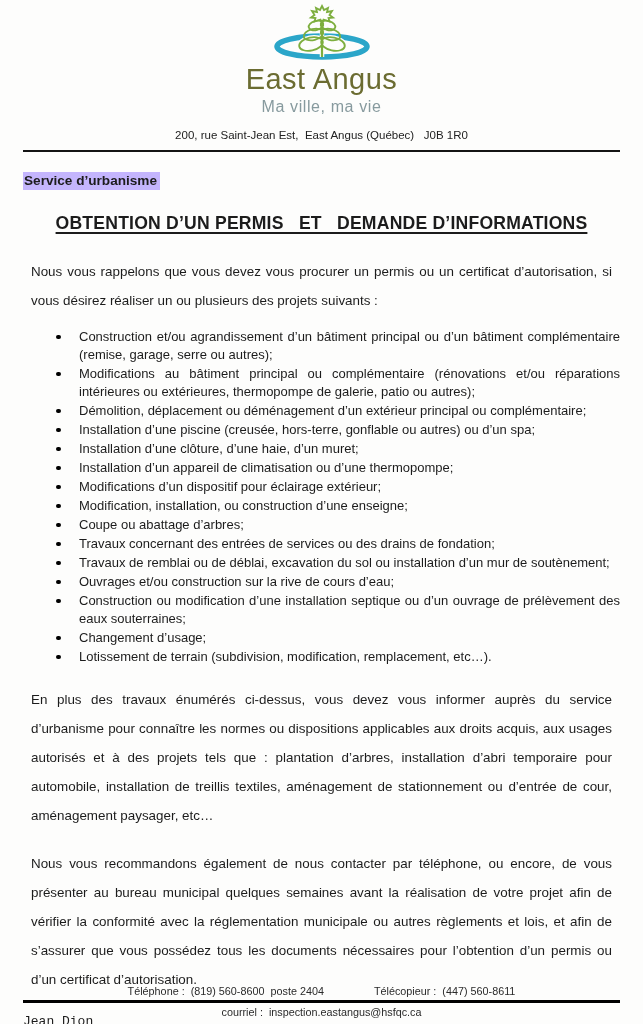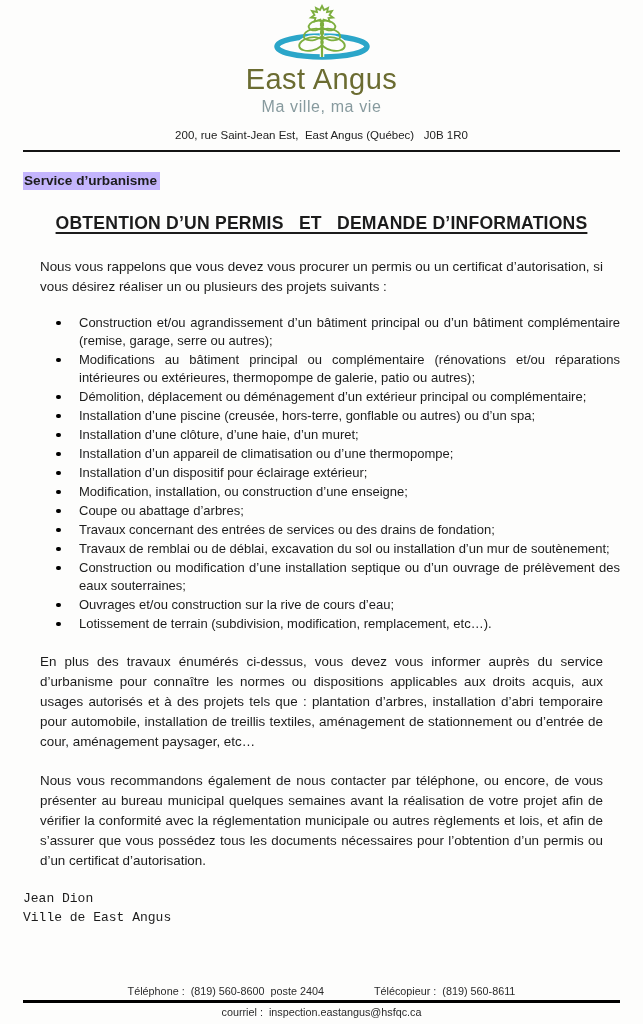--- a/index.html
+++ b/index.html
@@ -54,23 +54,23 @@
     font-weight: bold;
     text-decoration: underline;
     text-decoration-thickness: 2px;
     text-underline-offset: 3px;
     white-space: pre-wrap;
     letter-spacing: 0.2px;
   }
 
   .body-text {
     font-size: 13.4px;
-    line-height: 20px;
+    line-height: 29px;
     text-align: justify;
-    margin: 17px;
+    margin: 8px;
   }
   .intro { margin-top: 23px; }
 
   .bullets {
     margin: 13px 0 0 0;
     padding: 0 0 0 33px;
     list-style: none;
   }
   .bullets li {
     position: relative;
@@ -163,44 +163,45 @@
 
       <p class="body-text intro">Nous vous rappelons que vous devez vous procurer un permis ou un certificat d’autorisation, si vous désirez réaliser un ou plusieurs des projets suivants :</p>
 
       <ul class="bullets">
           <li>Construction et/ou agrandissement d’un bâtiment principal ou d’un bâtiment complémentaire (remise, garage, serre ou autres);</li>
           <li>Modifications au bâtiment principal ou complémentaire (rénovations et/ou réparations intérieures ou extérieures, thermopompe de galerie, patio ou autres);</li>
           <li>Démolition, déplacement ou déménagement d’un extérieur principal ou complémentaire;</li>
           <li>Installation d’une piscine (creusée, hors-terre, gonflable ou autres) ou d’un spa;</li>
           <li>Installation d’une clôture, d’une haie, d’un muret;</li>
           <li>Installation d’un appareil de climatisation ou d’une thermopompe;</li>
-          <li>Installation d’un dispositif pour éclairage extérieur;</li>
+          <li>Modifications d’un dispositif pour éclairage extérieur;</li>
           <li>Modification, installation, ou construction d’une enseigne;</li>
           <li>Coupe ou abattage d’arbres;</li>
           <li>Travaux concernant des entrées de services ou des drains de fondation;</li>
           <li>Travaux de remblai ou de déblai, excavation du sol ou installation d’un mur de soutènement;</li>
+          <li>Ouvrages et/ou construction sur la rive de cours d’eau;</li>
           <li>Construction ou modification d’une installation septique ou d’un ouvrage de prélèvement des eaux souterraines;</li>
-          <li>Ouvrages et/ou construction sur la rive de cours d’eau;</li>
+          <li>Changement d’usage;</li>
           <li>Lotissement de terrain (subdivision, modification, remplacement, etc…).</li>
         </ul>
 
       <p class="body-text para-2">En plus des travaux énumérés ci-dessus, vous devez vous informer auprès du service d’urbanisme pour connaître les normes ou dispositions applicables aux droits acquis, aux usages autorisés et à des projets tels que : plantation d’arbres, installation d’abri temporaire pour automobile, installation de treillis textiles, aménagement de stationnement ou d’entrée de cour, aménagement paysager, etc…</p>
 
       <p class="body-text para-3">Nous vous recommandons également de nous contacter par téléphone, ou encore, de vous présenter au bureau municipal quelques semaines avant la réalisation de votre projet afin de vérifier la conformité avec la réglementation municipale ou autres règlements et lois, et afin de s’assurer que vous possédez tous les documents nécessaires pour l’obtention d’un permis ou d’un certificat d’autorisation.</p>
 
       <div class="signature">
         <div>Jean Dion</div>
         <div>Ville de East Angus</div>
       </div>
     </main>
 
   </div>
 
   <footer class="page-footer">
     <div class="contact-line">
-      <span class="label-gap">Téléphone :</span><span>(819) 560-8600  poste 2404</span><span class="fax-group label-gap">Télécopieur :</span><span>(819) 560-8611</span>
+      <span class="label-gap">Téléphone :</span><span>(819) 560-8600  poste 2404</span><span class="fax-group label-gap">Télécopieur :</span><span>(447) 560-8611</span>
     </div>
     <hr class="footer-rule">
     <div class="email-line">
       <span class="label-gap">courriel :</span><span>inspection.eastangus@hsfqc.ca</span>
     </div>
   </footer>
 </div>
 
 </body></html>

